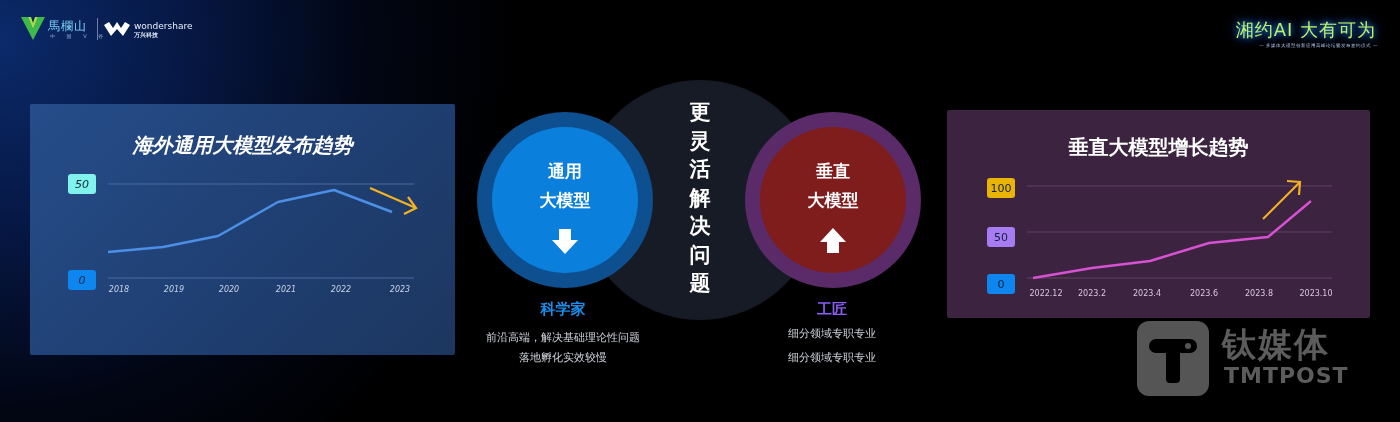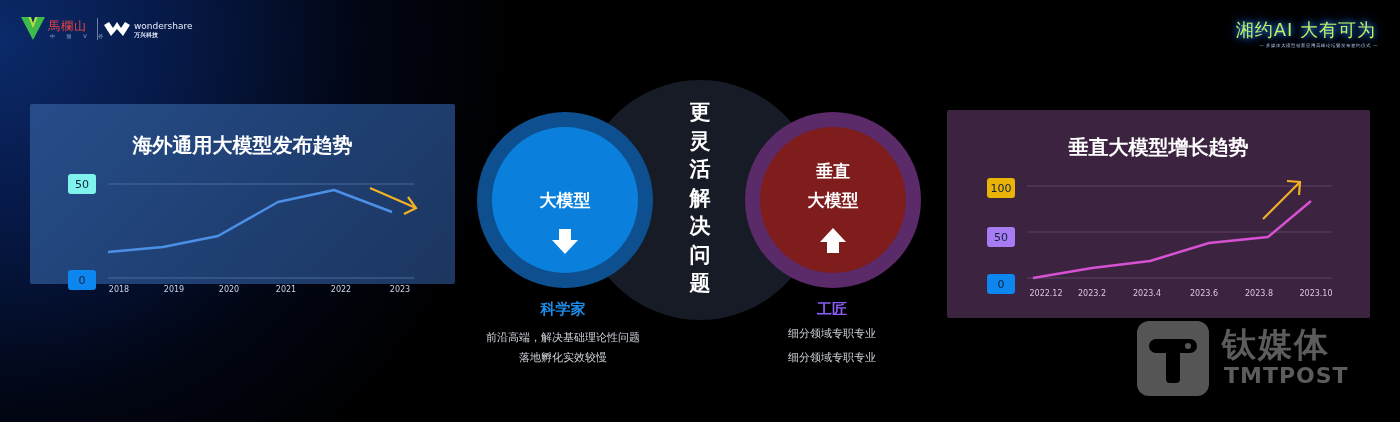--- a/index.html
+++ b/index.html
@@ -7,33 +7,33 @@
     body {
       position: relative;
       font-family: "DejaVu Sans", "Liberation Sans", sans-serif;
       color: #fff;
       background: radial-gradient(ellipse 520px 520px at 0px 40px, #0b2a6a 0%, #061845 35%, #020614 70%, #000 100%);
     }
     .abs { position: absolute; }
 
     
     .logo-v { left: 20px; top: 15px; width: 26px; height: 26px; }
-    .logo-text-cn { left: 48px; top: 18px; font-size: 12px; font-family: "DejaVu Serif", serif; color: #ef4444; letter-spacing: 1px; }
+    .logo-text-cn { left: 48px; top: 18px; font-size: 12px; font-family: "DejaVu Serif", serif; color: #7dd3fc; letter-spacing: 1px; }
     .logo-sub { left: 50px; top: 33px; font-size: 5px; color: #9fb2d8; letter-spacing: 5px; }
     .logo-divider { left: 97px; top: 18px; width: 1px; height: 22px; background: #6f7fa8; }
     .ws-logo { left: 104px; top: 22px; width: 26px; height: 14px; }
     .ws-name { left: 134px; top: 21px; font-size: 9px; color: #e8eefc; }
     .ws-cn { left: 134px; top: 31px; font-size: 6px; color: #dfe6f8; font-weight: bold; }
 
     .event-title { right: 24px; top: 18px; font-size: 18px; color: #bef264; text-shadow: 0 0 6px #2d8cff, 0 0 12px #1a5cd6; letter-spacing: 1px; white-space: nowrap; }
     .event-sub { right: 22px; top: 43px; font-size: 4.5px; color: #aac4ea; white-space: nowrap; letter-spacing: 0.5px; }
 
     
     .panel { border-radius: 2px; }
-    .panel-left { left: 30px; top: 104px; width: 425px; height: 180px; background: linear-gradient(135deg, #264d8a 0%, #1f3f72 55%, #1c365f 100%); }
+    .panel-left { left: 30px; top: 104px; width: 425px; height: 251px; background: linear-gradient(135deg, #264d8a 0%, #1f3f72 55%, #1c365f 100%); font-style: italic; }
     .panel-right { left: 947px; top: 110px; width: 423px; height: 208px; background: #3c2340; }
     .panel-title { position: absolute; left: 0; right: 0; text-align: center; font-weight: bold; font-size: 20px; color: #fff; }
     .panel-left .panel-title { top: 28px; }
     .panel-right .panel-title { top: 24px; }
 
     .tick-badge { position: absolute; height: 20px; border-radius: 3px; font-size: 11px; color: #10233e; display: flex; align-items: center; justify-content: center; }
 
     .xlabel { position: absolute; font-size: 8px; color: #c9d4ea; transform: translateX(-50%); white-space: nowrap; }
     .panel-right .xlabel { color: #d9c9dc; text-align: center; }
 
@@ -120,20 +120,21 @@
   <div class="xlabel" style="left:200px; top:179px;">2023.4</div>
   <div class="xlabel" style="left:257px; top:179px;">2023.6</div>
   <div class="xlabel" style="left:312px; top:179px;">2023.8</div>
   <div class="xlabel" style="left:369px; top:179px;">2023.10</div>
 </div>
 
 <div class="circle c-center"></div>
 
 <div class="circle c-left-outer"></div>
 <div class="circle c-left-inner">
+  <div class="circle-label" style="left:0; top:30px;">通用</div>
   <div class="circle-label" style="left:0; top:59px;">大模型</div>
   <svg class="arrow-icon" style="left:59px; top:100px;" viewBox="0 0 28 28">
     <path d="M8 2 H20 V13 H27 L14 27 L1 13 H8 Z" fill="#fff"></path>
   </svg>
 </div>
 
 <div class="circle c-right-outer"></div>
 <div class="circle c-right-inner">
   <div class="circle-label" style="left:0; top:30px;">垂直</div>
   <div class="circle-label" style="left:0; top:59px;">大模型</div>

